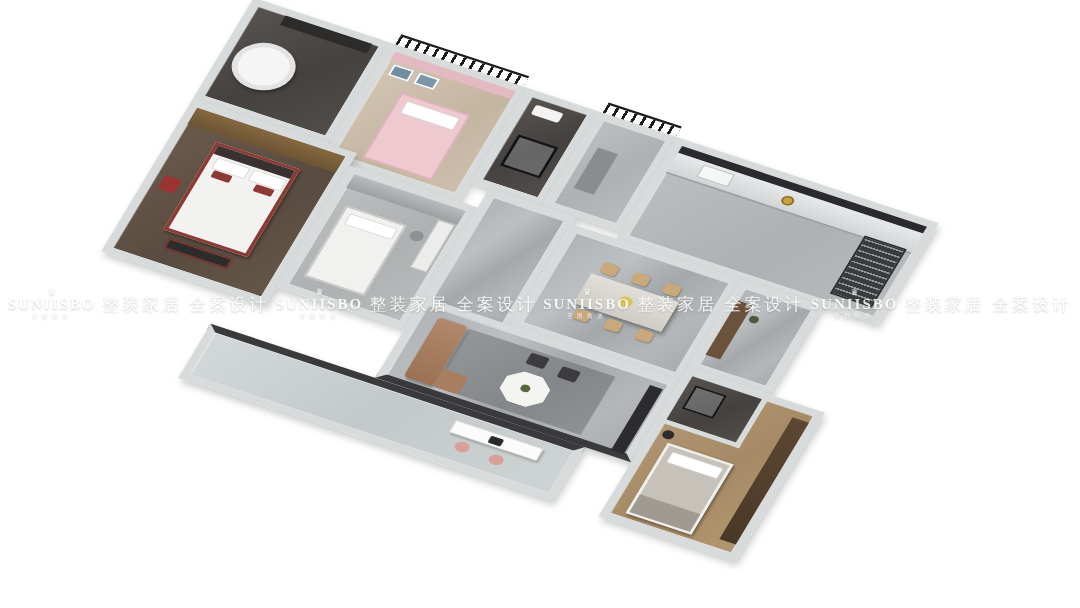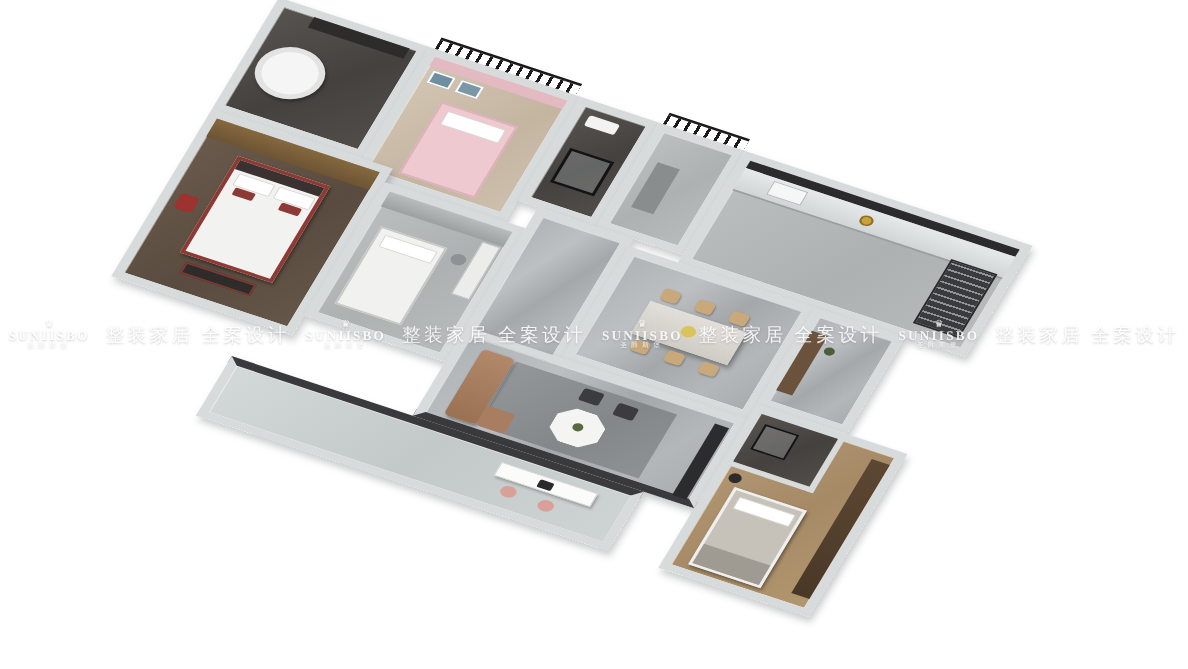--- a/index.html
+++ b/index.html
@@ -34,21 +34,21 @@
   .octagon{clip-path:polygon(30% 0,70% 0,100% 30%,100% 70%,70% 100%,30% 100%,0 70%,0 30%);}
   .metal-slits{background:repeating-linear-gradient(0deg,#3a3b3d 0 6px,#8f9496 6px 8px);}
 
   
   #watermark{position:absolute;left:0;top:283px;width:1080px;height:42px;
              display:flex;justify-content:space-between;align-items:center;
              padding:0 8px;box-sizing:border-box;color:#ffffff;opacity:.85;
              text-shadow:0 1px 2px rgba(110,112,115,.45);pointer-events:none;z-index:50;}
   .wm-logo{text-align:center;line-height:1;white-space:nowrap;}
   .wm-crown{font-size:9px;line-height:1;}
-  .wm-brand{font-size:12px;letter-spacing:2px;font-weight:bold;line-height:1.05;}
+  .wm-brand{font-size:15px;letter-spacing:2px;font-weight:bold;line-height:1.05;}
   .wm-sub{font-size:6px;letter-spacing:4px;line-height:1.2;}
   .wm-slogan{font-size:17px;letter-spacing:3px;font-weight:normal;white-space:nowrap;}
 </style>
 </head>
 <body>
 
 <div id="canvas">
 
   <div id="plan">
 

